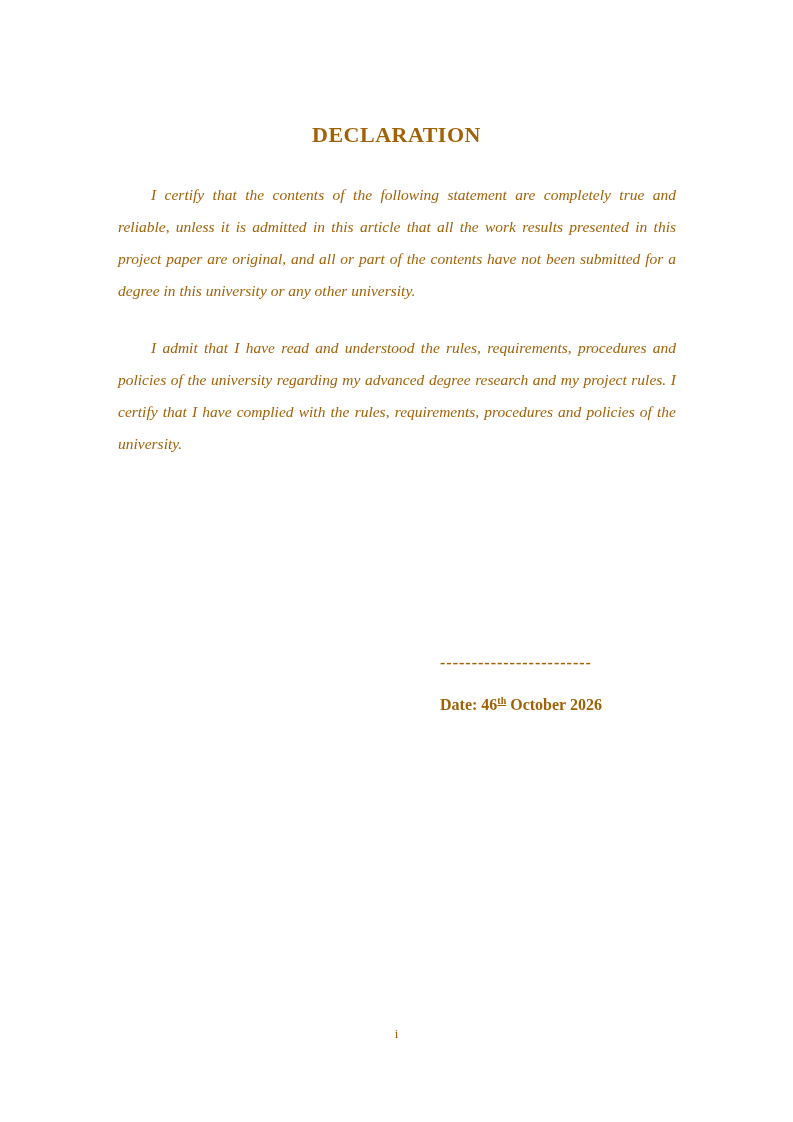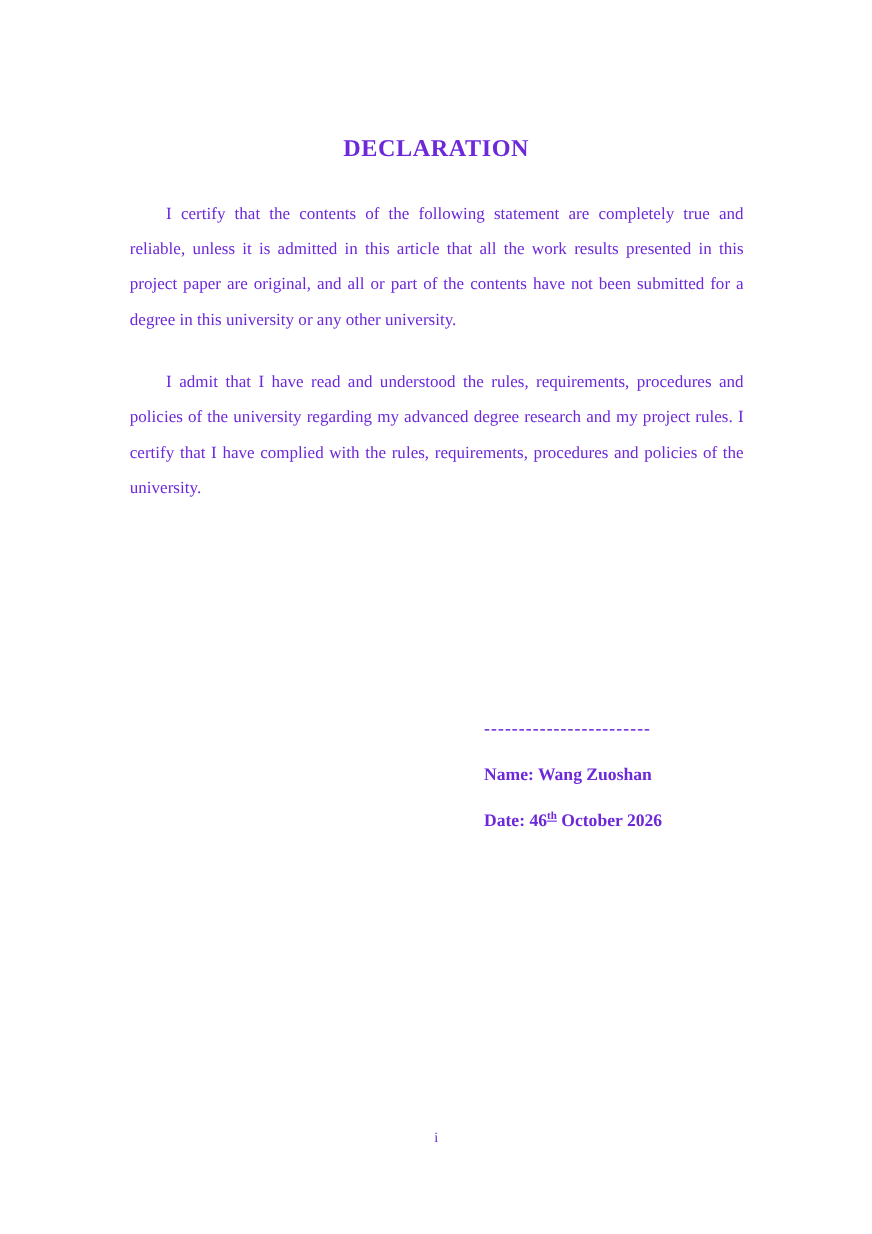--- a/index.html
+++ b/index.html
@@ -6,21 +6,21 @@
     margin: 0;
     padding: 0;
     background: #ffffff;
   }
   .page {
     position: relative;
     width: 793px;
     height: 1122px;
     margin: 0 auto;
     background: #ffffff;
-    color: #6d28d9;
+    color: #a16207;
     font-family: "Liberation Serif", "DejaVu Serif", serif;
     overflow: hidden;
   }
   .doc-title {
     position: absolute;
     top: 122px;
     left: 0;
     right: 0;
     margin: 0;
     text-align: center;
@@ -33,20 +33,21 @@
     top: 179px;
     left: 118px;
     width: 558px;
   }
   .doc-body p {
     margin: 0 0 25px 0;
     font-size: 15.5px;
     line-height: 32px;
     text-align: justify;
     text-indent: 33px;
+    font-style: italic;
   }
   .signature-block {
     position: absolute;
     left: 440px;
     top: 642px;
     font-weight: bold;
     font-size: 16px;
   }
   .signature-block > div {
     line-height: 42px;
@@ -76,19 +77,18 @@
 
   <h1 class="doc-title">DECLARATION</h1>
 
   <div class="doc-body">
     <p>I certify that the contents of the following statement are completely true and reliable, unless it is admitted in this article that all the work results presented in this project paper are original, and all or part of the contents have not been submitted for a degree in this university or any other university.</p>
     <p>I admit that I have read and understood the rules, requirements, procedures and policies of the university regarding my advanced degree research and my project rules. I certify that I have complied with the rules, requirements, procedures and policies of the university.</p>
   </div>
 
   <div class="signature-block">
     <div class="sig-dashes">------------------------</div>
-    <div class="sig-name">Name: Wang Zuoshan</div>
     <div class="sig-date"><span>Date: 46</span><sup>th</sup><span> October 2026</span></div>
   </div>
 
   <div class="page-footer">i</div>
 
 </div>
 
 </body></html>

